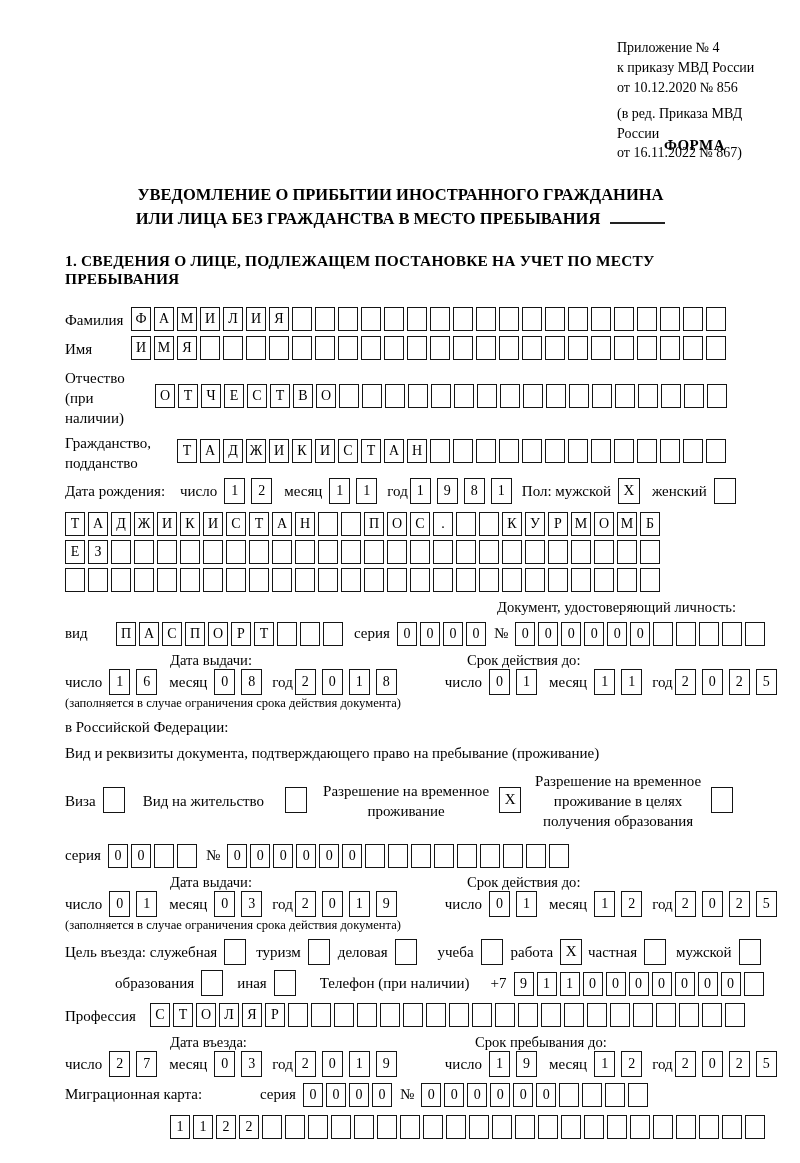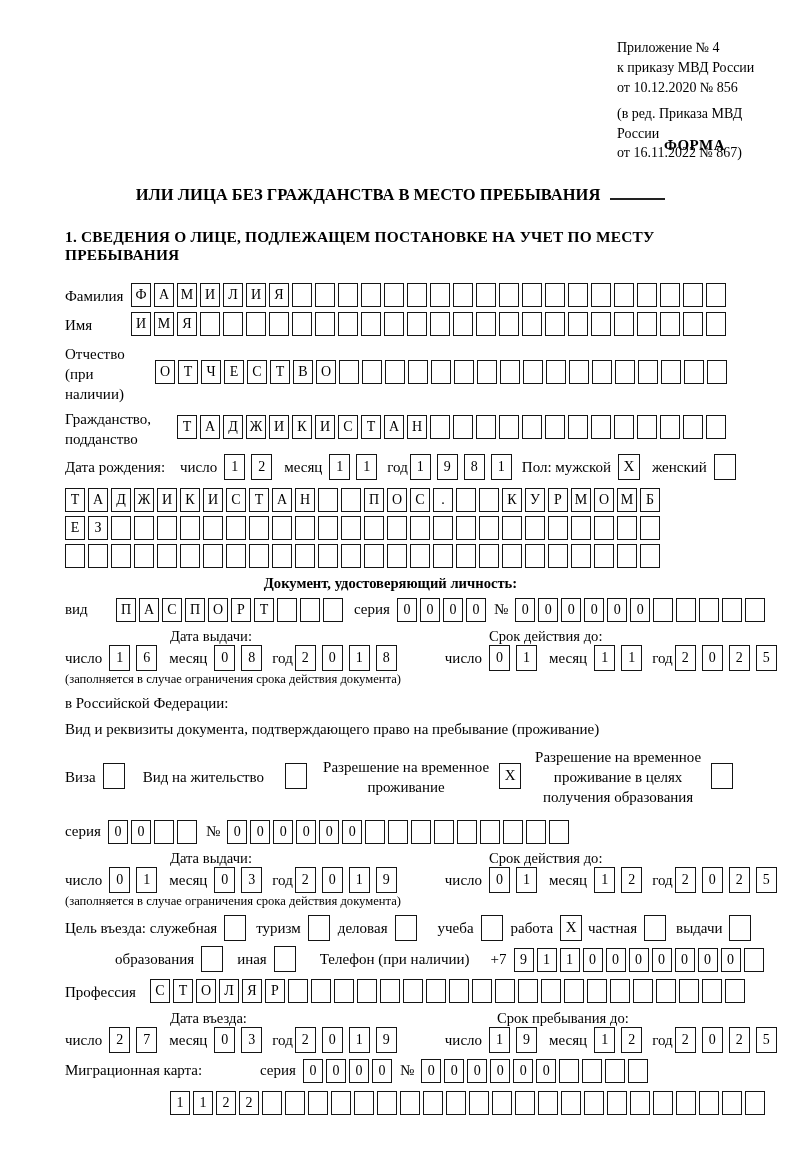--- a/index.html
+++ b/index.html
@@ -32,41 +32,42 @@
   .dcells { display: inline-flex; flex-wrap: nowrap; flex: none; margin-top: -2px; }
   .dcells .cell { width: 21px; height: 26px; margin-right: 6px; line-height: 23px; }
   .cb {
     flex: none; display: inline-block; width: 22px; height: 26px; border: 1.6px solid #151515;
     text-align: center; line-height: 23px; font-size: 15px; margin-top: -2px;
   }
   .dl { flex: none; margin-right: 7px; }
   .col { display: flex; flex-direction: column; }
   .col .cells { margin-bottom: 4px; }
 
-  .doc-heading { text-align: center; font-weight: bold; font-size: 14.6px; margin: 3px 0 6px -20px; }
-  .hdr-line { display: flex; font-size: 14.6px; margin-bottom: 2px; gap: 22px; }
+  .doc-heading { text-align: right; font-weight: normal; font-size: 14.6px; margin: 3px 0 6px -20px; }
+  .hdr-line { display: flex; font-size: 14.6px; margin-bottom: 2px; }
   .fineprint { text-align: left; font-size: 12.6px; margin: -1px 12px 8px 0; }
   .txt { margin-bottom: 9px; }
   .cap { text-align: center; line-height: 1.35; }
 </style>
 </head>
 <body>
 
 <div class="page">
 
   <div class="top-note">
     <div>Приложение № 4</div>
     <div>к приказу МВД России</div>
     <div>от 10.12.2020 № 856</div>
     <div class="gap">(в ред. Приказа МВД России</div>
     <div>от 16.11.2022 № 867)</div>
   </div>
   <div class="forma">ФОРМА</div>
 
   <div class="titles">
+    <div>УВЕДОМЛЕНИЕ О ПРИБЫТИИ ИНОСТРАННОГО ГРАЖДАНИНА</div>
     <div><span>ИЛИ ЛИЦА БЕЗ ГРАЖДАНСТВА В МЕСТО ПРЕБЫВАНИЯ</span><span class="blank-line"></span></div>
   </div>
 
   <div class="sec-heading">1. СВЕДЕНИЯ О ЛИЦЕ, ПОДЛЕЖАЩЕМ ПОСТАНОВКЕ НА УЧЕТ ПО МЕСТУ ПРЕБЫВАНИЯ</div>
 
   <div class="r">
     <span class="lbl" style="width:66px">Фамилия</span>
     <span class="cells">
         <span class="cell">Ф</span>
         <span class="cell">А</span>
@@ -488,21 +489,21 @@
     <span class="dl" style="margin-left:10px">туризм</span>
     <span class="cb"></span>
     <span class="dl" style="margin-left:8px">деловая</span>
     <span class="cb"></span>
     <span class="dl" style="margin-left:21px">учеба</span>
     <span class="cb"></span>
     <span class="dl" style="margin-left:8px">работа</span>
     <span class="cb">X</span>
     <span class="dl" style="margin-left:6px">частная</span>
     <span class="cb"></span>
-    <span class="dl" style="margin-left:10px">выдачи</span>
+    <span class="dl" style="margin-left:10px">мужской</span>
     <span class="cb"></span>
   </div>
 
   <div class="r" style="margin-bottom:7px">
     <span class="dl" style="margin-left:50px">образования</span>
     <span class="cb"></span>
     <span class="dl" style="margin-left:14px">иная</span>
     <span class="cb"></span>
     <span class="dl" style="margin-left:24px">Телефон (при наличии)</span>
     <span class="dl" style="margin-left:14px">+7</span>

